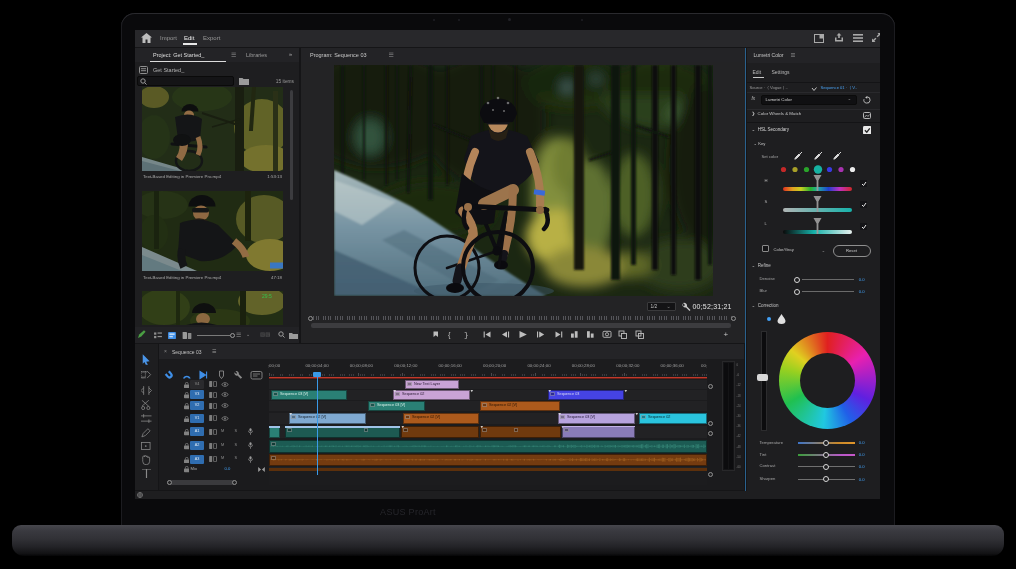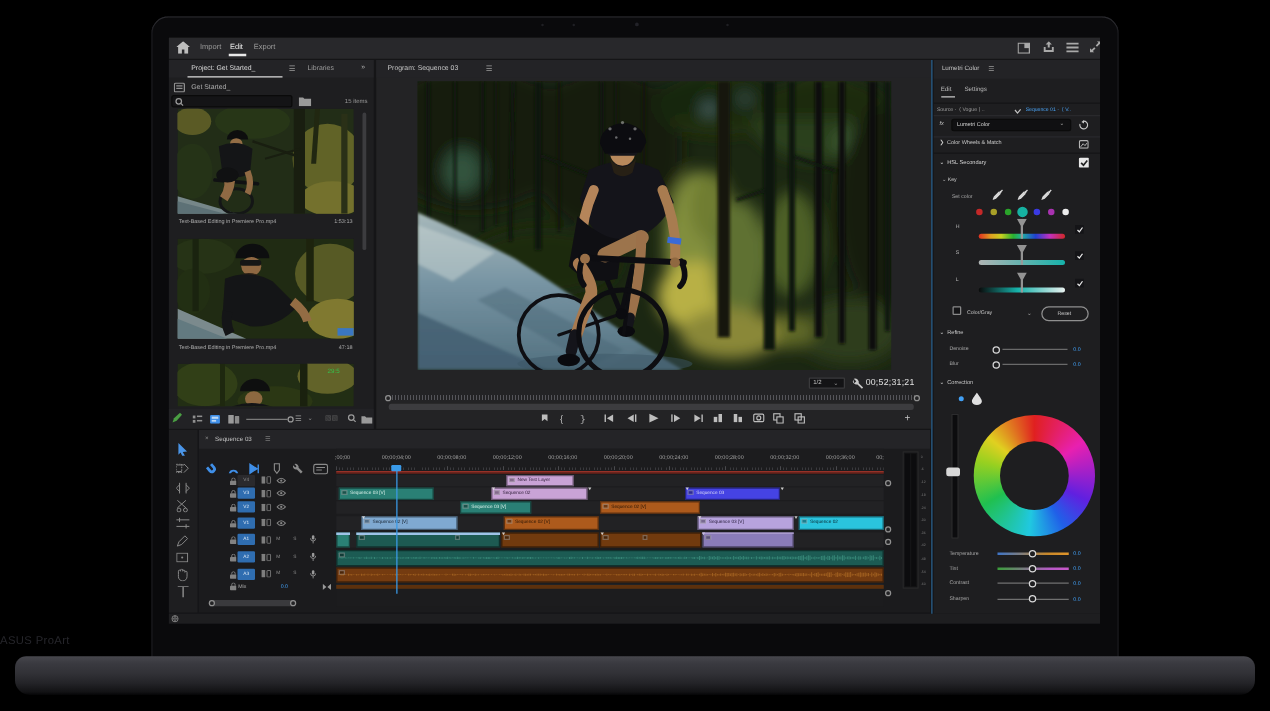--- a/index.html
+++ b/index.html
@@ -14,21 +14,21 @@
     background:#0a0a0c; box-shadow:inset 0 1px 0 #2a2a2e, inset 1px 0 0 #1c1c20, inset -1px 0 0 #1c1c20; }
   #screen { left:135px; top:30px; width:745px; height:469px; background:#151517; overflow:hidden; }
   .panel { position:absolute; background:#222224; }
   .t { position:absolute; white-space:nowrap; color:#9c9c9c; }
 </style>
 </head>
 <body>
 <div id="stage">
   <div class="abs" id="lid"></div>
   <div class="abs" id="base"></div>
-  <div class="abs t" style="left:0;top:507px;width:816px;text-align:left;font-size:9px;color:#26262b;letter-spacing:.3px;">ASUS ProArt</div>
+  <div class="abs t" style="left:0;top:507px;width:816px;text-align:center;font-size:9px;color:#26262b;letter-spacing:.3px;">ASUS ProArt</div>
 
   <div class="abs" style="left:433px;top:19px;width:2px;height:2px;border-radius:50%;background:#1f1f24;"></div>
   <div class="abs" style="left:458px;top:19px;width:2px;height:2px;border-radius:50%;background:#1f1f24;"></div>
   <div class="abs" style="left:508px;top:18px;width:3px;height:3px;border-radius:50%;background:#222228;"></div>
   <div class="abs" style="left:581px;top:19px;width:2px;height:2px;border-radius:50%;background:#1f1f24;"></div>
 
   <div class="abs" id="screen">
 
     <div id="appbar" class="panel" style="left:0;top:0;width:745px;height:16.5px;background:#28282b;">
       <svg class="abs" style="left:6px;top:3px" width="11" height="10" viewBox="0 0 11 10">

